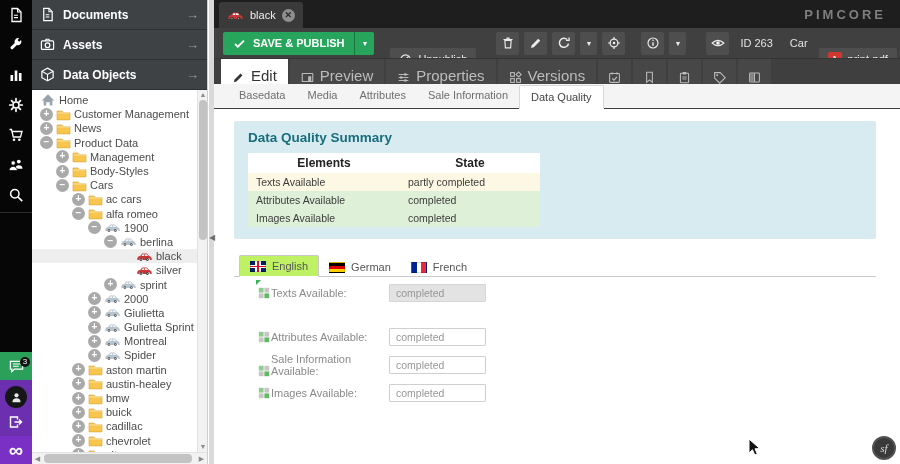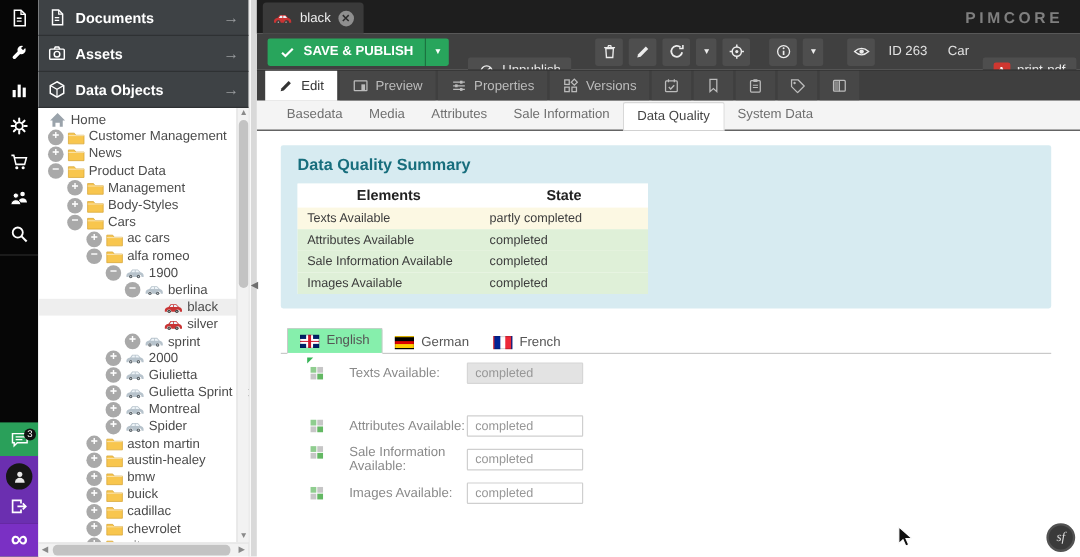--- a/index.html
+++ b/index.html
@@ -56,21 +56,21 @@
   .btn-save .seg2 { width:20px; display:flex; align-items:center; justify-content:center; border-left:1px solid rgba(0,0,0,.3); font-size:7px; }
   .btn-dark { display:flex; align-items:center; gap:6px; height:23px; background:#4e4e4e; border-radius:2px; padding:0 9px; color:#ececec; font-size:11px; cursor:pointer;margin-top:32px; }
   .ibtn { width:23px; height:23px; background:#4e4e4e; border-radius:2px; display:flex; align-items:center; justify-content:center; color:#ececec; cursor:pointer; }
   .ibtn svg { width:14px; height:14px; }
   .ibtn.narrow { width:17px; font-size:7px; }
   .tb-text { color:#e2e2e2; font-size:11px; margin:0 6px; }
   .pdf-ic { width:14px; height:14px; background:#cf3730; border-radius:2px; color:#fff; font-size:9px; font-weight:bold; line-height:14px; text-align:center; font-family:"Liberation Serif", serif; }
   .gap6 { width:6px; } .gap10 { width:10px; }
 
   .tabs2 { height:26px; background:#3f3f3f; border-top:1px solid #343434; display:flex; align-items:stretch; padding-left:7px; gap:2px; }
-  .etab { display:flex; align-items:center; gap:6px; padding:0 11px; background:#474747; color:#bcbcbc; font-size:11px; cursor:pointer; }
+  .etab { display:flex; align-items:flex-end; gap:6px; padding:0 11px; background:#474747; color:#bcbcbc; font-size:15px; cursor:pointer; }
   .etab svg { width:13px; height:13px; }
   .etab.active { background:#ffffff; color:#333; }
   .etab.icon-only { padding:0 10px; }
 
   .content { flex:1; background:#fff; display:flex; flex-direction:column; min-height:0; }
   .subtabs { height:25px; background:#f4f4f4; border-bottom:1px solid #404040; display:flex; align-items:flex-end; padding-left:14px; }
   .stab { font-size:11px; color:#6f6f6f; padding:0 11px; line-height:23px; height:24px; cursor:pointer; }
   .stab.active { background:#fff; border:1px solid #d8d8d8; border-bottom:1px solid #fff; margin-bottom:-1px; color:#444; border-radius:2px 2px 0 0; }
 
   .body-area { padding:12px 0 0 20px; flex:1; }
@@ -78,34 +78,34 @@
   .dq-title { color:#186e7d; font-size:13.5px; font-weight:bold; margin-bottom:8px; }
   table.dq { border-collapse:collapse; width:292px; background:#fff; }
   table.dq th { text-align:center; font-size:12px; color:#222; padding:3px 8px; background:#fff; }
   table.dq td { font-size:10.5px; color:#3c3c3c; padding:3px 8px; }
   table.dq td:first-child, table.dq th:first-child { width:152px; }
   tr[data-status="warning"] { background:#fcf8e3; }
   tr[data-status="success"] { background:#dff0d8; }
 
   .lang-tabs { margin:16px 22px 0 0; border-bottom:1px solid #c9c9c9; width:642px; display:flex; align-items:flex-end; padding-left:5px; }
   .ltab { display:flex; align-items:center; gap:6px; font-size:11px; color:#555; padding:4px 10px; cursor:pointer; margin-bottom:-1px; }
-  .ltab.active { background:#86efac; border:1px solid #c9c9c9; border-bottom:1px solid #fff; border-radius:2px 2px 0 0;justify-content:flex-end; }
+  .ltab.active { background:#bef264; border:1px solid #c9c9c9; border-bottom:1px solid #fff; border-radius:2px 2px 0 0;justify-content:flex-end; }
   .flag { width:16px; height:11px; display:inline-block; border:1px solid rgba(0,0,0,.15); }
   .flag-uk { background-color:#012169;
     background-image:
       linear-gradient(0deg, transparent 42%, #cf142b 42%, #cf142b 58%, transparent 58%),
       linear-gradient(90deg, transparent 42%, #cf142b 42%, #cf142b 58%, transparent 58%),
       linear-gradient(0deg, transparent 30%, #fff 30%, #fff 70%, transparent 70%),
       linear-gradient(90deg, transparent 32%, #fff 32%, #fff 68%, transparent 68%); }
   .flag-de { background:linear-gradient(#000 33%, #d00 33%, #d00 66%, #ffce00 66%); }
   .flag-fr { background:linear-gradient(90deg, #002395 33%, #fff 33%, #fff 66%, #ed2939 66%); }
 
   .form { margin:7px 0 0 24px; }
   .frow { display:flex; align-items:center; position:relative; }
-  .frow .lblwrap { width:131px; display:flex; align-items:flex-start; gap:21px; }
+  .frow .lblwrap { width:131px; display:flex; align-items:flex-end; gap:1px; }
   .frow label { font-size:11px; color:#8a8a8a; }
   .frow input { width:97px; height:18px; border:1px solid #cfcfcf; border-radius:1px; font-size:10.5px; color:#979797; padding:0 6px; font-family:"Liberation Sans", sans-serif; background:#fff; }
   .frow input[disabled] { background:#e3e3e3; border-color:#d6d6d6; }
   .frow.dirty::before { content:""; position:absolute; left:-2px; top:-4px; width:0; height:0; border-top:5px solid #37b457; border-right:5px solid transparent; }
   .m-r1 { margin-top:7px; } .m-r2 { margin-top:26px; } .m-r3 { margin-top:7px; } .m-r4 { margin-top:7px; }
 
   
   .cursor { position:absolute; left:748px; top:438px; z-index:50; }
   .sf-badge { position:absolute; right:4px; bottom:4px; width:24px; height:24px; border-radius:50%; background:#3a3a3a; border:2px solid #525252; color:#dcdcdc; display:flex; align-items:center; justify-content:center; font-family:"Liberation Serif", serif; font-style:italic; font-size:11px; z-index:50; cursor:pointer; }
 </style>
@@ -754,44 +754,39 @@
         </div>
       </div>
 
     <div class="content">
       <div class="subtabs" id="subtabs">
           <div class="stab">Basedata</div>
           <div class="stab">Media</div>
           <div class="stab">Attributes</div>
           <div class="stab">Sale Information</div>
           <div class="stab active">Data Quality</div>
-          <div class="stab">System Data</div>
         </div>
 
       <div class="body-area">
         <div class="dq-panel">
           <div class="dq-title">Data Quality Summary</div>
           <table class="dq">
             <thead>
                 <tr>
               <th>Elements</th>
               <th>State</th>
             </tr>
               </thead>
             <tbody id="dq-rows">
                 <tr data-status="warning">
                   <td>Texts Available</td>
                   <td>partly completed</td>
                 </tr>
                 <tr data-status="success">
                   <td>Attributes Available</td>
-                  <td>completed</td>
-                </tr>
-                <tr data-status="success">
-                  <td>Sale Information Available</td>
                   <td>completed</td>
                 </tr>
                 <tr data-status="success">
                   <td>Images Available</td>
                   <td>completed</td>
                 </tr>
               </tbody>
           </table>
         </div>
 

